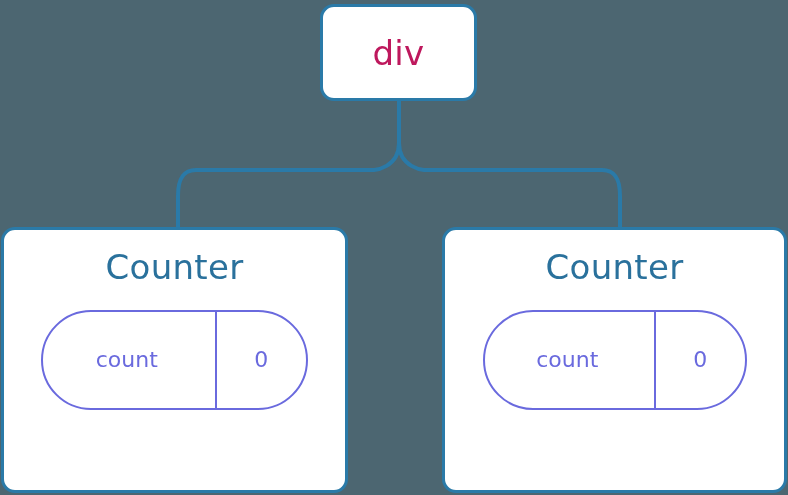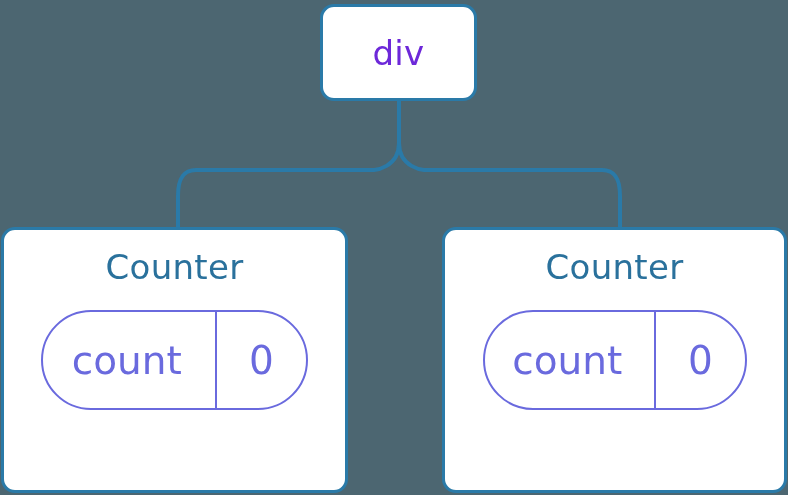--- a/index.html
+++ b/index.html
@@ -97,21 +97,21 @@
   }
   #node-counter-left .state-pill { width: 267px; }
   #node-counter-right .state-pill { width: 264px; }
 
   .pill-key,
   .pill-val {
     display: flex;
     align-items: center;
     justify-content: center;
     color: #6a6ade;
-    font-size: 39px;
+    font-size: 22px;
     line-height: 1;
     box-sizing: border-box;
     white-space: nowrap;
   }
   .pill-key {
     flex: 0 0 66%;
     border-right: 2px solid #6a6ade;
     padding-right: 4px;
   }
   .pill-val {
@@ -131,21 +131,21 @@
              C 180 170, 178 184, 178 196
              L 178 228" fill="none" stroke="#2a7aa8" stroke-width="4" stroke-linecap="round" stroke-linejoin="round"></path>
     <path d="M 399 101 L 399 143
              C 399 168, 424 170, 424 170
              L 602 170
              C 618 170, 620 184, 620 196
              L 620 228" fill="none" stroke="#2a7aa8" stroke-width="4" stroke-linecap="round" stroke-linejoin="round"></path>
   </svg>
 
   <div class="node" id="node-div" style="border-color: rgb(42, 122, 168); background: rgb(255, 255, 255);">
-    <div class="node-title" style="color: #6d28d9;">div</div>
+    <div class="node-title" style="color: #be185d;">div</div>
   </div>
 
   <div class="node component" id="node-counter-left" style="border-color: rgb(42, 122, 168); background: rgb(255, 255, 255);">
     <div class="node-title" style="color: rgb(42, 113, 156);">Counter</div>
     <div class="state-pill" style="border-color: rgb(106, 106, 222);">
       <div class="pill-key" style="color: rgb(106, 106, 222); border-right-color: rgb(106, 106, 222);">count</div>
       <div class="pill-val" style="color: rgb(106, 106, 222);">0</div>
     </div>
   </div>
 

